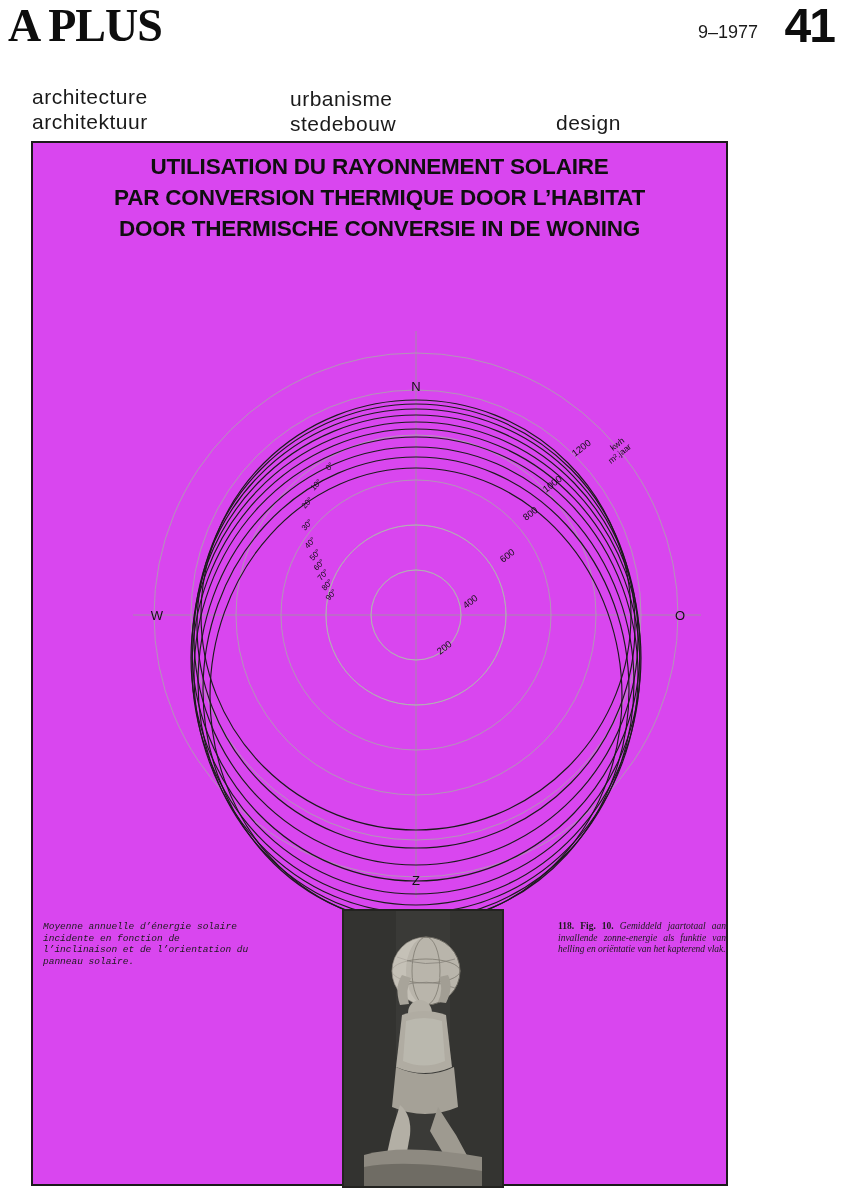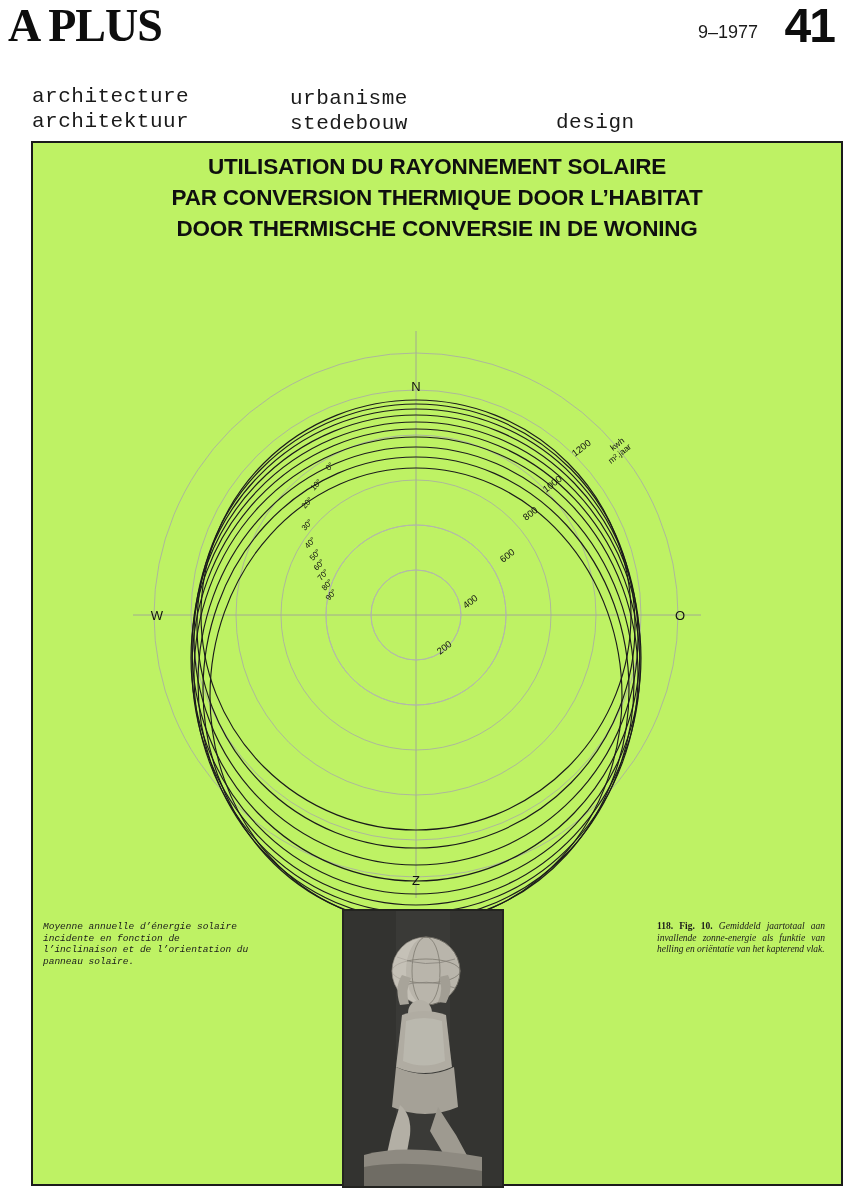--- a/index.html
+++ b/index.html
@@ -52,39 +52,39 @@
     letter-spacing: -2px;
   }
   .subtitles {
     position: absolute;
     left: 0; top: 78px;
     width: 844px;
     height: 56px;
   }
   .sub-col {
     position: absolute;
-    font-family: Liberation Mono, monospace;
+    font-family: Liberation Sans, sans-serif;
     font-size: 21px;
     line-height: 25px;
     color: #1a1a1a;
     letter-spacing: 0.5px;
   }
   .sub-col.c1 { left: 32px;  top: 6px; }
   .sub-col.c2 { left: 290px; top: 8px; }
   .sub-col.c3 { left: 556px; top: 16px; margin-top: 16px; }
 
   
   .panel {
     position: absolute;
     left: 31px; top: 141px;
-    width: 812px;
+    width: 697px;
     height: 1045px;
     border: 2px solid #1b1b1b;
     box-sizing: border-box;
-    background: #bef264;
+    background: #d946ef;
   }
 
   .title-block {
     position: absolute;
     left: 0; top: 8px;
     width: 100%;
     text-align: center;
   }
   .title-line {
     font-family: "Liberation Sans", sans-serif;
@@ -112,21 +112,21 @@
     top: 778px;
     width: 215px;
     font-family: Liberation Mono, monospace;
     font-style: italic;
     font-size: 9.5px;
     line-height: 11.5px;
     color: #1a1a1a;
   }
   .caption-right {
     position: absolute;
-    right: 16px;
+    right: 0;
     top: 778px;
     width: 168px;
     font-family: "Liberation Serif", serif;
     font-style: italic;
     font-size: 9.5px;
     line-height: 11.5px;
     color: #1a1a1a;
     text-align: justify;
   }
   .caption-right .lead { font-weight: bold; font-style: normal; }

